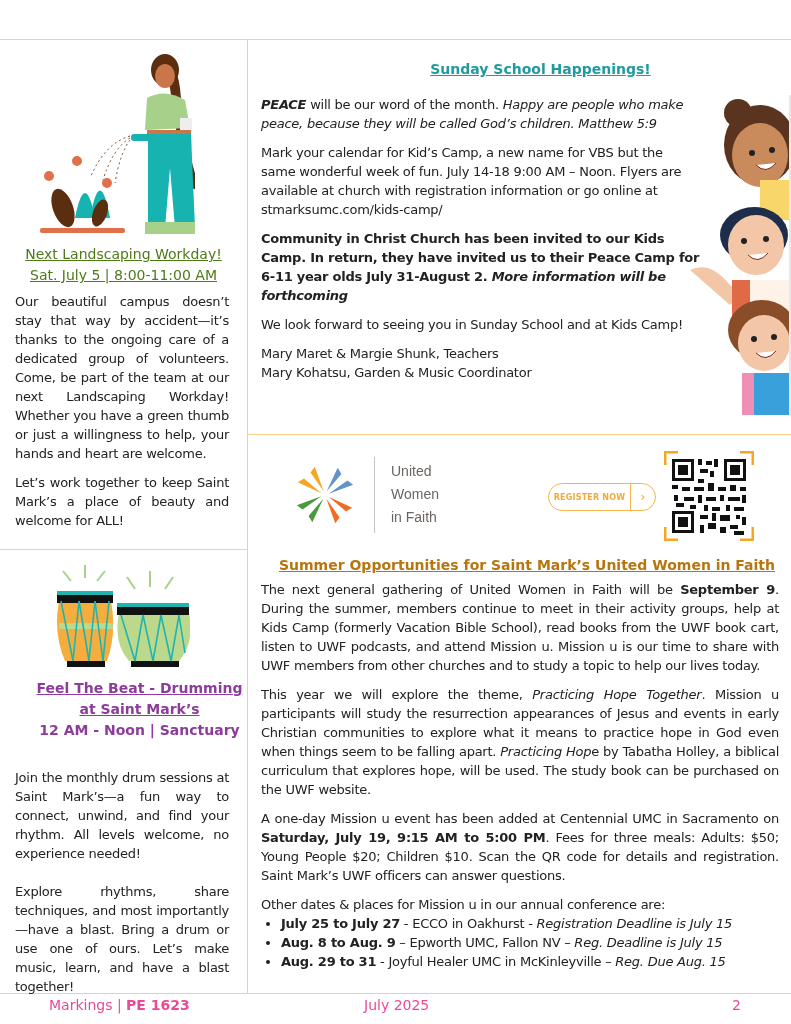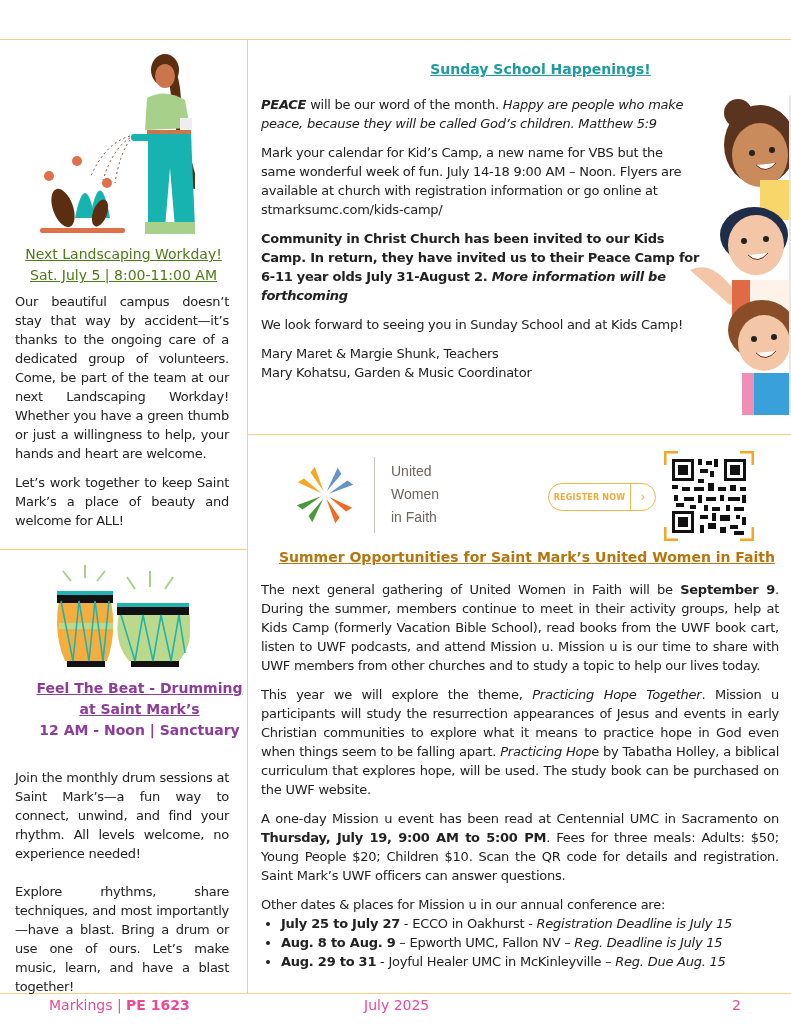--- a/index.html
+++ b/index.html
@@ -7,21 +7,21 @@
          font-family:"DejaVu Sans", sans-serif; color:#222; }
   .hline { position:absolute; height:1px; background:#f9cf88; }
   .vline { position:absolute; width:1px; background:#f9cf88; }
   .block { position:absolute; }
   .body-text { font-size:13px; line-height:19px; letter-spacing:-0.25px; color:#222; }
   .justify { text-align:justify; }
   p { margin:0 0 10px 0; }
   .title-green { color:#4e7a17; font-weight:normal; font-size:14px; text-align:center; line-height:21px; }
   .title-purple { color:#8d3c9b; font-weight:bold; font-size:14px; text-align:center; line-height:21px;padding-left:16px; }
   .title-teal { color:#1f9aa0; font-weight:bold; font-size:14px; text-align:center; text-decoration:underline; }
-  .title-gold { color:#b7750f; font-weight:bold; font-size:14px; text-align:center; text-decoration:underline; }
+  .title-gold { color:#b7750f; font-weight:bold; font-size:14px; text-align:center; text-decoration:underline;margin-top:8px; }
   .u { text-decoration:underline; }
   ul { margin:0; padding-left:20px; }
   li { margin:0; }
   .footer { position:absolute; top:997px; font-size:14px; color:#ec4899; }
   .register-btn { position:absolute; left:548px; top:483px; width:108px; height:28px;
     border:1.5px solid #f5b54a; border-radius:16px; box-sizing:border-box; display:flex; align-items:center; }
   .register-btn .lbl { flex:1; text-align:center; font-size:8px; font-weight:bold; color:#f0a93a; letter-spacing:0.2px; }
   .register-btn .arr { width:24px; border-left:1.5px solid #f5b54a; height:100%; display:flex; align-items:center; justify-content:center; color:#f0a93a; font-size:12px; }
 </style>
 </head>
@@ -232,21 +232,21 @@
       <rect x="56" y="76" width="6" height="6"></rect>
         <rect x="66" y="74" width="8" height="4"></rect>
         <rect x="70" y="80" width="10" height="4"></rect>
     </g>
   </svg>
 </div>
 <div class="block title-gold" style="left:248px; top:549px; width:543px; padding-left:15px; box-sizing:border-box;">Summer Opportunities for Saint Mark’s United Women in Faith</div>
 <div class="block body-text justify" style="left:261px; top:580px; width:518px;">
   <p><span>The next general gathering of United Women in Faith will be </span><b>September 9</b><span>. During the summer, members continue to meet in their activity groups, help at Kids Camp (formerly Vacation Bible School), read books from the UWF book cart, listen to UWF podcasts, and attend Mission u. Mission u is our time to share with UWF members from other churches and to study a topic to help our lives today.</span></p>
   <p><span>This year we will explore the theme, </span><i>Practicing Hope Together</i><span>. Mission u participants will study the resurrection appearances of Jesus and events in early Christian communities to explore what it means to practice hope in God even when things seem to be falling apart. </span><i>Practicing Hop</i><span>e by Tabatha Holley, a biblical curriculum that explores hope, will be used. The study book can be purchased on the UWF website.</span></p>
-  <p><span>A one-day Mission u event has been read at Centennial UMC in Sacramento on </span><b>Thursday, July 19, 9:00 AM to 5:00 PM</b><span>. Fees for three meals: Adults: $50; Young People $20; Children $10. Scan the QR code for details and registration. Saint Mark’s UWF officers can answer questions.</span></p>
+  <p><span>A one-day Mission u event has been added at Centennial UMC in Sacramento on </span><b>Saturday, July 19, 9:15 AM to 5:00 PM</b><span>. Fees for three meals: Adults: $50; Young People $20; Children $10. Scan the QR code for details and registration. Saint Mark’s UWF officers can answer questions.</span></p>
   <div style="text-align:left;">Other dates &amp; places for Mission u in our annual conference are:</div>
   <ul style="text-align:left;">
     <li><b>July 25 to July 27</b><span> - </span><span>ECCO in Oakhurst</span><span> - </span><i>Registration Deadline is July 15</i></li>
     <li><b>Aug. 8 to Aug. 9</b><span> – </span><span>Epworth UMC, Fallon NV</span><span> – </span><i>Reg. Deadline is July 15</i></li>
     <li><b>Aug. 29 to 31</b><span> - </span><span>Joyful Healer UMC in McKinleyville</span><span> – </span><i>Reg. Due Aug. 15</i></li>
   </ul>
 </div>
 
 <div class="footer" style="left:49px;">
   <span>Markings | </span><b>PE 1623</b>

